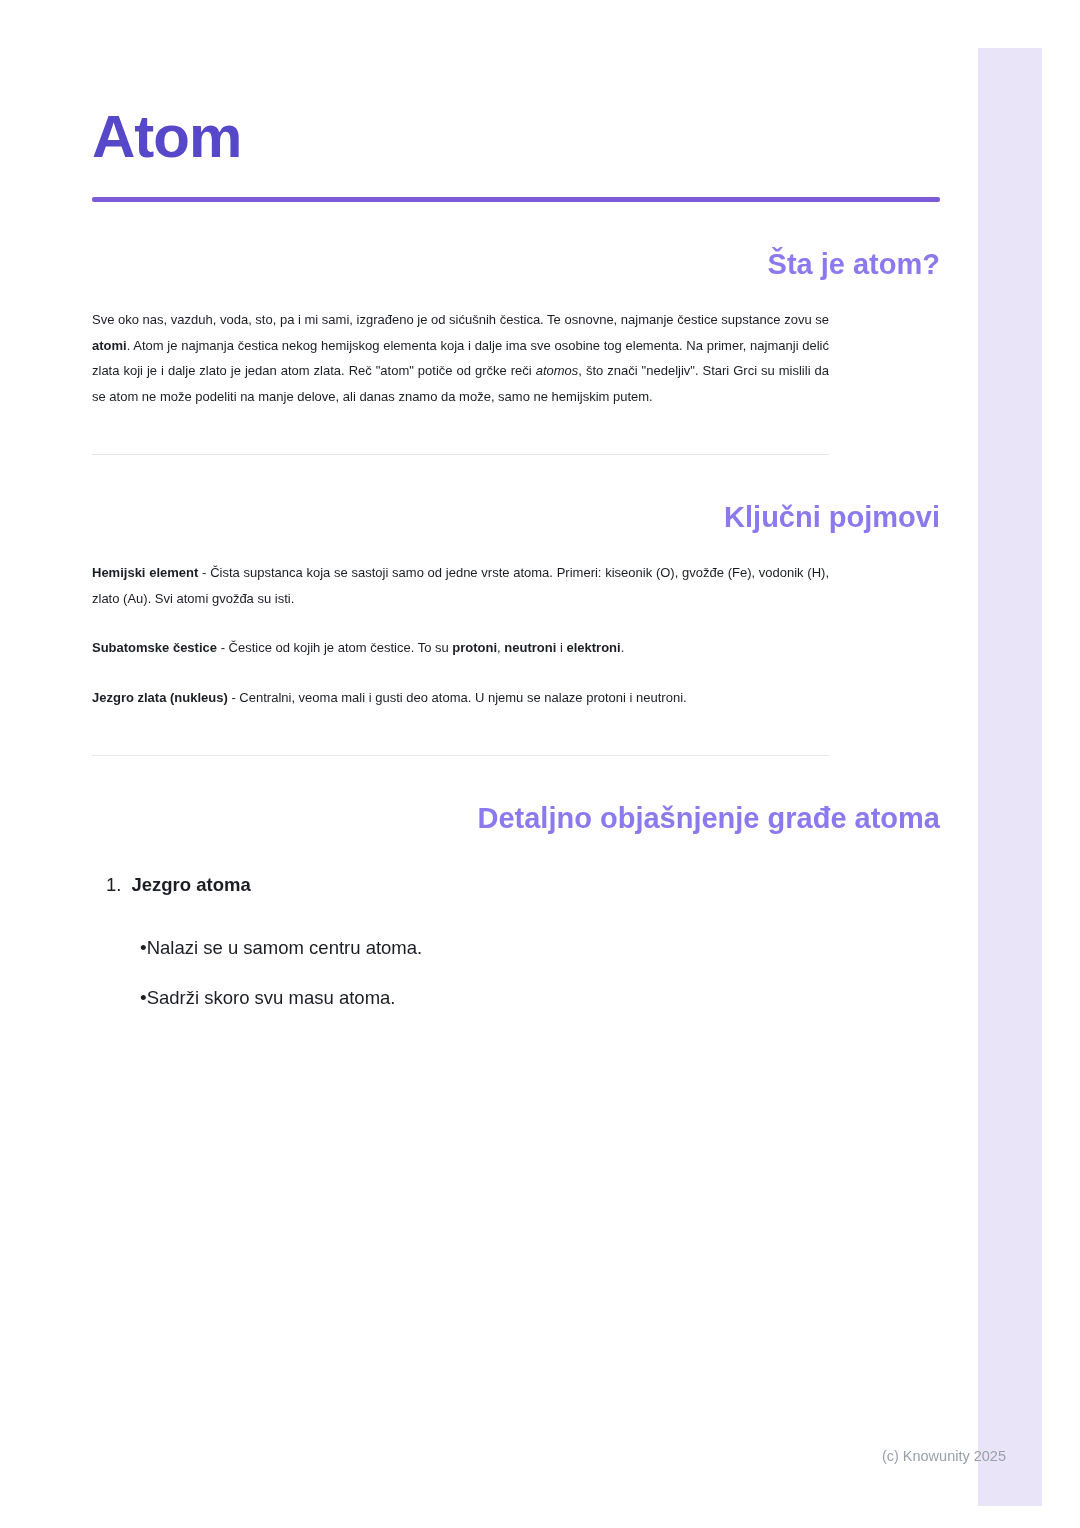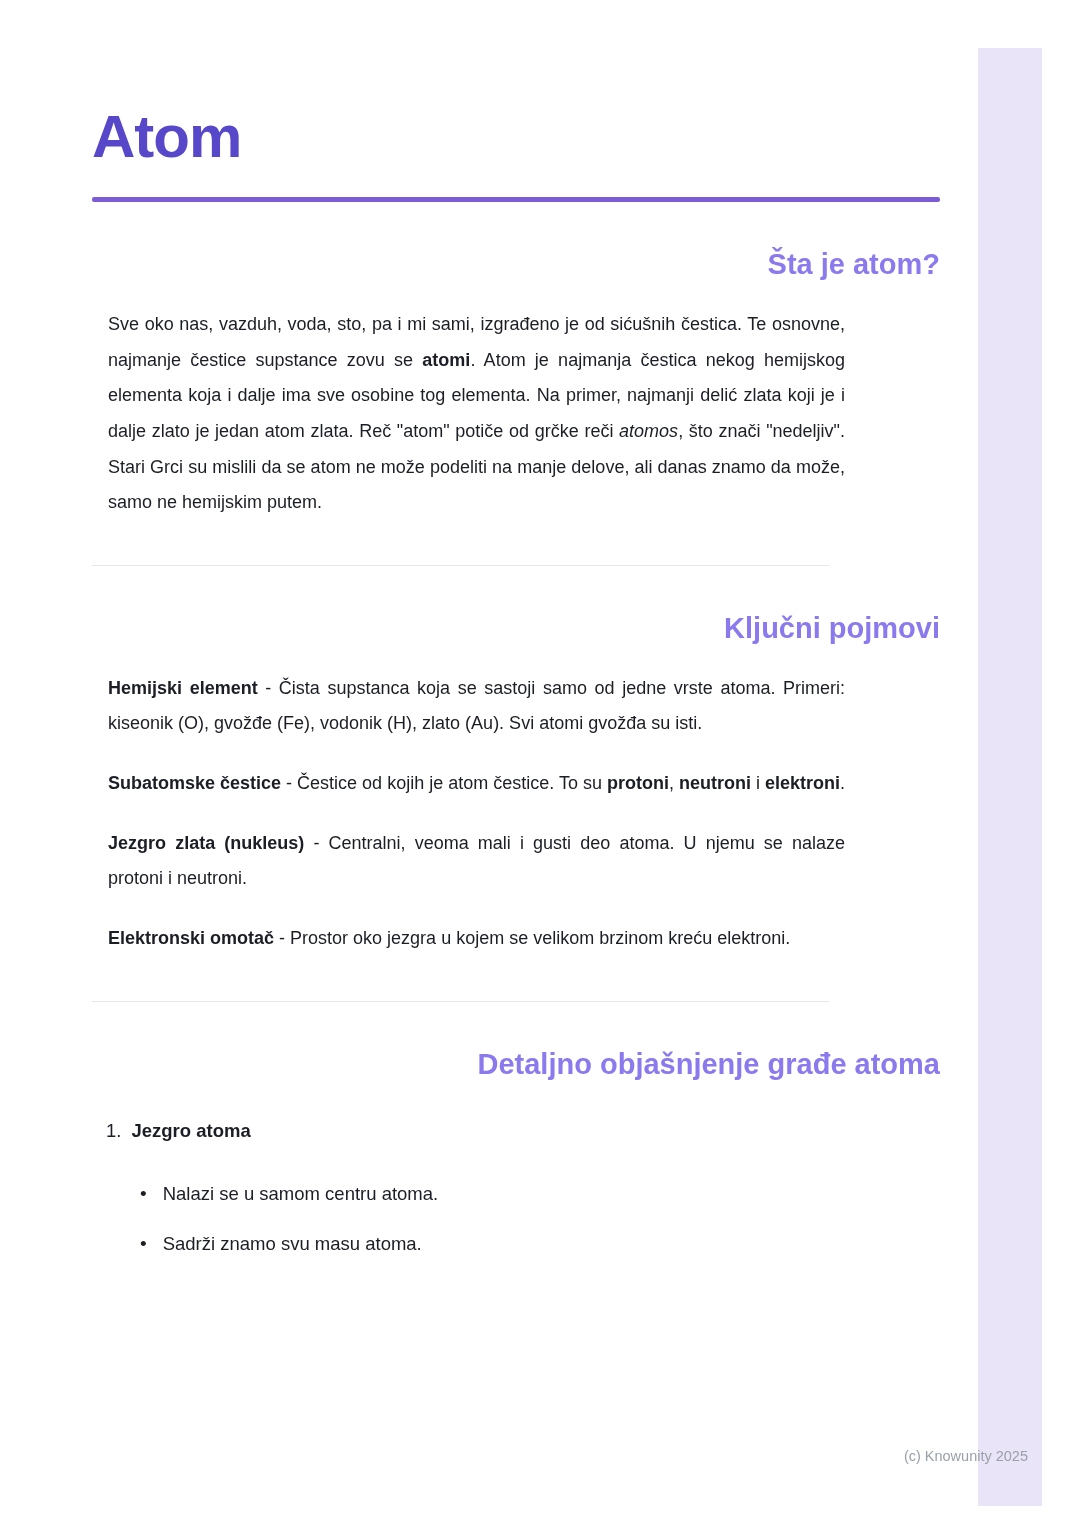--- a/index.html
+++ b/index.html
@@ -44,51 +44,50 @@
   }
   h2.section-heading {
     margin: 46px 0 26px 0;
     font-size: 29px;
     font-weight: 700;
     color: var(--c-heading, #8b79ee);
     text-align: right;
   }
   p.body-par {
     width: 737px;
-    margin: 0 0 24px 16px;
-    font-size: 18px;
+    margin: 0 0 24px 0;
+    font-size: 13px;
     line-height: 1.98;
     text-align: justify;
     color: var(--c-text, #1c1e26);
   }
   hr.section-divider {
     width: 737px;
     border: 0;
     border-top: 1px solid var(--c-divider, #e7e7ea);
     margin: 44px 0 0 0;
   }
   .numbered-item {
     margin: 32px 0 28px 14px;
     font-size: 18.5px;
     line-height: 1.9;
   }
   .numbered-item .num { margin-right: 10px; }
   .numbered-item .lbl { font-weight: 700; }
   .bullet-list { margin: 0 0 0 48px; width: 660px; }
   .bullet-item {
     display: flex;
-    gap: 16px;
     font-size: 18.5px;
     line-height: 1.9;
     margin-bottom: 14px;
   }
   .bullet-dot::before { content: "•"; font-size: 19px; }
   .footer-note {
     position: absolute;
-    right: 52px;
+    right: 74px;
     bottom: 64px;
     z-index: 2;
     font-size: 14.5px;
     color: var(--c-footer, #9aa0a8);
   }
 </style>
 </head>
 <body>
 
 <div class="edge-strip"></div>
@@ -100,36 +99,35 @@
 
   <h2 class="section-heading">Šta je atom?</h2>
   <p class="body-par"><span>Sve oko nas, vazduh, voda, sto, pa i mi sami, izgrađeno je od sićušnih čestica. Te osnovne, najmanje čestice supstance zovu se </span><span style="font-weight: 700;">atomi</span><span>. Atom je najmanja čestica nekog hemijskog elementa koja i dalje ima sve osobine tog elementa. Na primer, najmanji delić zlata koji je i dalje zlato je jedan atom zlata. Reč "atom" potiče od grčke reči </span><span style="font-style: italic;">atomos</span><span>, što znači "nedeljiv". Stari Grci su mislili da se atom ne može podeliti na manje delove, ali danas znamo da može, samo ne hemijskim putem.</span></p>
 
   <hr class="section-divider">
 
   <h2 class="section-heading">Ključni pojmovi</h2>
   <p class="body-par"><span style="font-weight: 700;">Hemijski element</span><span> - Čista supstanca koja se sastoji samo od jedne vrste atoma. Primeri: kiseonik (O), gvožđe (Fe), vodonik (H), zlato (Au). Svi atomi gvožđa su isti.</span></p>
   <p class="body-par"><span style="font-weight: 700;">Subatomske čestice</span><span> - Čestice od kojih je atom čestice. To su </span><span style="font-weight: 700;">protoni</span><span>, </span><span style="font-weight: 700;">neutroni</span><span> i </span><span style="font-weight: 700;">elektroni</span><span>.</span></p>
   <p class="body-par"><span style="font-weight: 700;">Jezgro zlata (nukleus)</span><span> - Centralni, veoma mali i gusti deo atoma. U njemu se nalaze protoni i neutroni.</span></p>
-  <p class="body-par"><span style="font-weight: 700;">Elektronski omotač</span><span> - Prostor oko jezgra u kojem se velikom brzinom kreću elektroni.</span></p>
 
   <hr class="section-divider">
 
   <h2 class="section-heading">Detaljno objašnjenje građe atoma</h2>
 
   <div class="numbered-item">
     <span class="num">1.</span><span class="lbl">Jezgro atoma</span>
   </div>
 
   <div class="bullet-list">
     <div class="bullet-item">
       <span class="bullet-dot"></span>
       <span>Nalazi se u samom centru atoma.</span>
     </div>
     <div class="bullet-item">
       <span class="bullet-dot"></span>
-      <span>Sadrži znamo svu masu atoma.</span>
+      <span>Sadrži skoro svu masu atoma.</span>
     </div>
   </div>
 
 </div>
 
 <div class="footer-note">(c) Knowunity 2025</div>
 
 </body></html>

